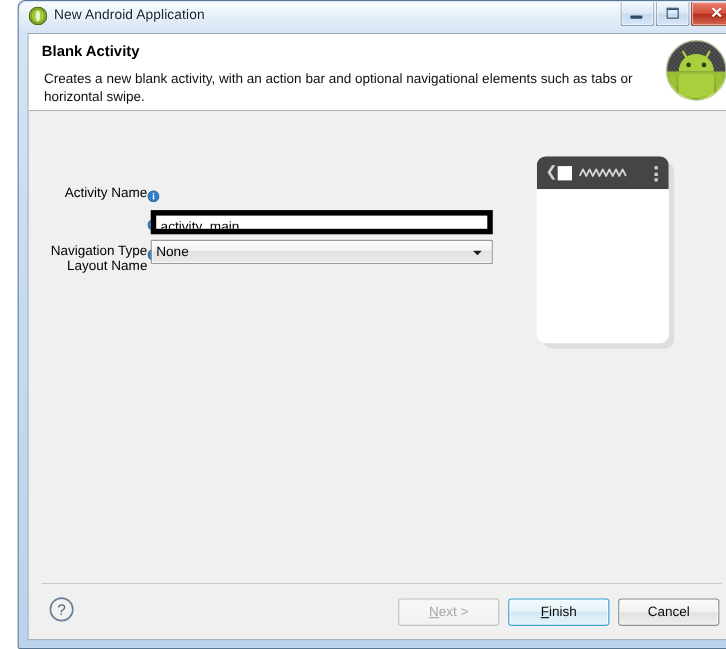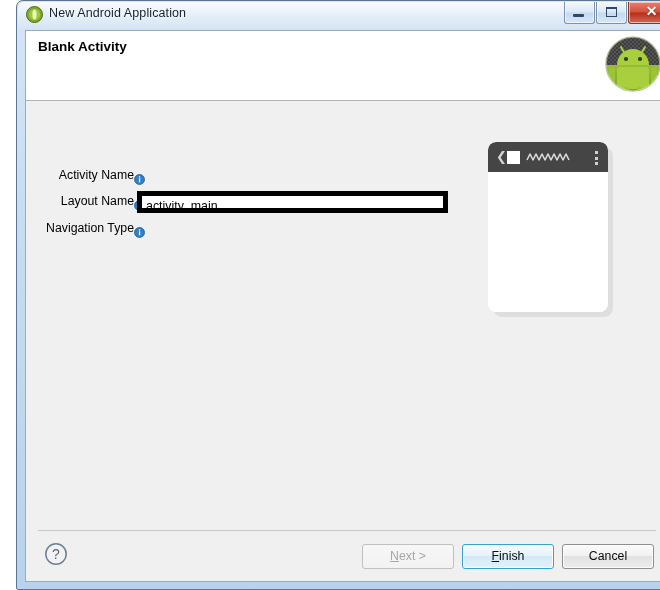--- a/index.html
+++ b/index.html
@@ -377,20 +377,21 @@
       <div class="wb wb-close">
         <div class="x">✕</div>
       </div>
     </div>
   </div>
 
   <div class="client">
 
     <div class="header">
       <div class="header-title">Blank Activity</div>
+      <div class="header-desc">Creates a new blank activity, with an action bar and optional navigational elements such as tabs or horizontal swipe.</div>
       <div class="header-logo">
         <svg width="58" height="62" viewBox="0 0 58 62">
           <defs>
             <clipPath id="circClip">
                 <circle cx="29" cy="31" r="27"></circle>
               </clipPath>
             <linearGradient id="gbody" x1="0" y1="0" x2="0" y2="1">
               <stop offset="0%" stop-color="#b8d94b"></stop>
               <stop offset="100%" stop-color="#7aa326"></stop>
             </linearGradient>
@@ -429,39 +430,43 @@
         <div class="info-icon" style="left:108px;">
           <svg width="11" height="11" viewBox="0 0 11 11">
             <circle cx="5.5" cy="5.5" r="5" fill="#2f7fc4" stroke="#1d5f9b" stroke-width="0.8"></circle>
             <rect x="4.9" y="4.3" width="1.3" height="4" fill="#ffffff"></rect>
             <rect x="4.9" y="2.3" width="1.3" height="1.3" fill="#ffffff"></rect>
           </svg>
         </div>
       </div>
 
       <div class="form-row" style="left:0; top:160px; width:430px;">
-        <div class="flabel" style="left:20px; width:88px;">Layout Name</div>
+        <div class="flabel" style="left:20px; width:88px;margin-top:40px;">Layout Name</div>
         <div class="info-icon" style="left:108px;">
           <svg width="11" height="11" viewBox="0 0 11 11">
             <circle cx="5.5" cy="5.5" r="5" fill="#2f7fc4" stroke="#1d5f9b" stroke-width="0.8"></circle>
             <rect x="4.9" y="4.3" width="1.3" height="4" fill="#ffffff"></rect>
             <rect x="4.9" y="2.3" width="1.3" height="1.3" fill="#ffffff"></rect>
           </svg>
         </div>
         <div class="tfield tfield-focus" style="left:111px; width:311px;">activity_main</div>
       </div>
 
       <div class="form-row" style="left:0; top:187px; width:430px;">
         <div class="flabel" style="left:4px; width:104px;">Navigation Type</div>
         <div class="info-icon" style="left:108px;">
           <svg width="11" height="11" viewBox="0 0 11 11">
             <circle cx="5.5" cy="5.5" r="5" fill="#2f7fc4" stroke="#1d5f9b" stroke-width="0.8"></circle>
             <rect x="4.9" y="4.3" width="1.3" height="4" fill="#ffffff"></rect>
             <rect x="4.9" y="2.3" width="1.3" height="1.3" fill="#ffffff"></rect>
           </svg>
+        </div>
+        <div class="combo" style="left:111px; width:311px;">
+          <span>None</span>
+          <span class="combo-arrow"></span>
         </div>
       </div>
     </div>
 
     <div class="preview-wrap">
       <div class="phone-shadow"></div>
       <div class="phone">
         <div class="phone-actionbar">
           <div class="ab-back">❮</div>
           <div class="ab-appicon"></div>

